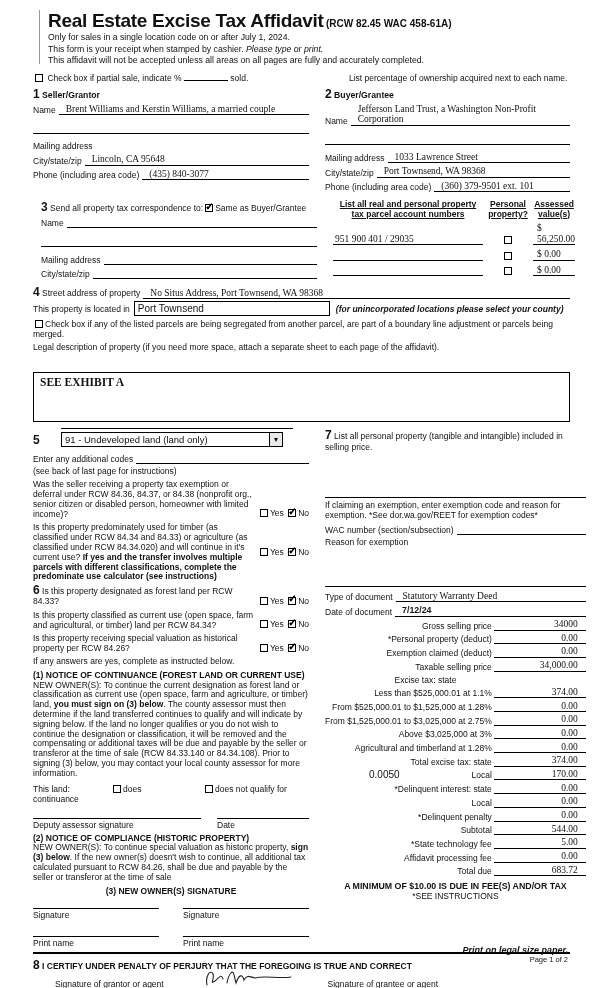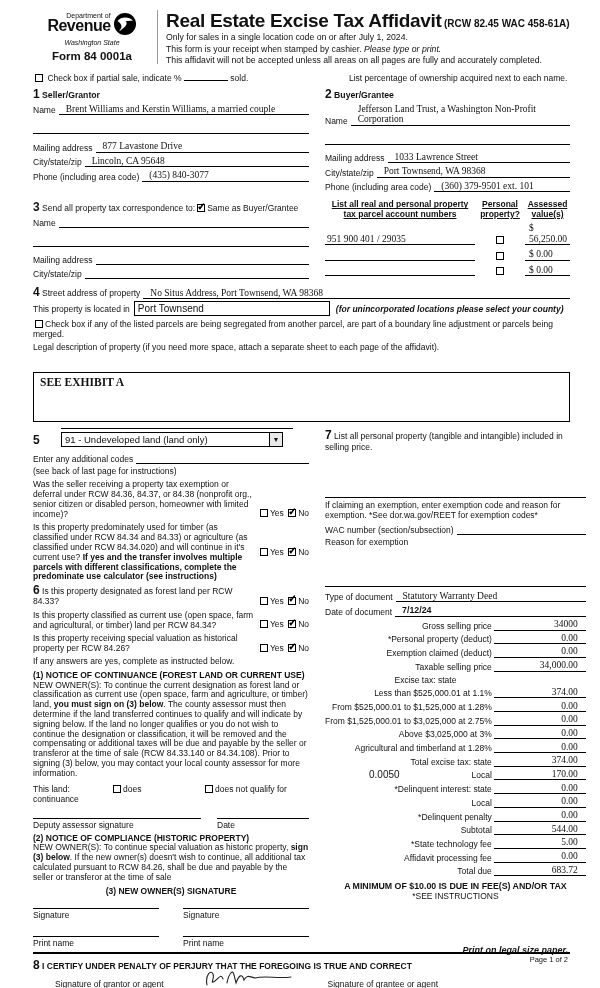--- a/index.html
+++ b/index.html
@@ -90,36 +90,20 @@
   .print-note { position:absolute; right:32px; bottom:24px; text-align:right; }
   .pn1 { font-weight:bold; font-style:italic; font-size:9px; }
   .pn2 { font-size:7.5px; }
 </style>
 </head>
 <body>
 
 <div class="page">
 
   <div class="hdr">
-    <div class="logo-block">
-      <div class="logo-top">
-        <div class="logo-txt">
-          <div class="dept">Department of</div>
-          <div class="revenue">Revenue</div>
-        </div>
-        <span style="margin-left:2px;">
-          <svg width="24" height="24" viewBox="0 0 24 24">
-              <circle cx="12" cy="12" r="11" fill="#000"></circle>
-              <path d="M4.5 9 C8 4.5, 16 4.5, 20 8.5 L12.5 9.2 C16 12, 11 16, 6 19.5 C10.5 14, 8.2 11.5, 4.5 9 Z" fill="#fff"></path>
-            </svg>
-        </span>
-      </div>
-      <div class="wastate">Washington State</div>
-      <div class="form-no">Form 84 0001a</div>
-    </div>
     <div class="hdr-div"></div>
     <div class="title-block">
       <div>
         <span class="title">Real Estate Excise Tax Affidavit</span>
         <span class="title-rcw">(RCW 82.45 WAC 458-61A)</span>
       </div>
       <div class="sub">Only for sales in a single location code on or after July 1, 2024.</div>
       <div class="sub"><span>This form is your receipt when stamped by cashier. </span><i>Please type or print.</i></div>
       <div class="sub">This affidavit will not be accepted unless all areas on all pages are fully and accurately completed.</div>
     </div>
@@ -138,21 +122,20 @@
   <div class="two-col" style="margin-top:4px;">
     <div class="colL">
       <div><span class="secno">1</span> <span class="sechead">Seller/Grantor</span></div>
       <div class="fline">
           <span class="lbl">Name</span>
           <span class="fill">Brent Williams and Kerstin Williams, a married couple</span>
         </div>
       <div class="blankline" style="margin-top:8px;"></div>
       <div class="fline" style="margin-top:7px;">
           <span class="lbl">Mailing address</span>
-          <span class="fill">877 Lavastone Drive</span>
         </div>
       <div class="fline">
           <span class="lbl">City/state/zip</span>
           <span class="fill">Lincoln, CA 95648</span>
         </div>
       <div class="fline">
           <span class="lbl">Phone (including area code)</span>
           <span class="fill">(435) 840-3077</span>
         </div>
     </div>
@@ -171,21 +154,21 @@
           <span class="lbl">City/state/zip</span>
           <span class="fill">Port Townsend, WA 98368</span>
         </div>
       <div class="fline">
           <span class="lbl">Phone (including area code)</span>
           <span class="fill">(360) 379-9501 ext. 101</span>
         </div>
     </div>
   </div>
 
-  <div class="two-col" style="margin-top:8px;">
+  <div class="two-col" style="margin-top:8px;margin-left:8px;">
     <div class="colL">
       <div><span class="secno">3</span> <span>Send all property tax correspondence to:</span><span class="cb checked"></span><span>Same as Buyer/Grantee</span></div>
       <div class="fline">
           <span class="lbl">Name</span>
           <span class="fill"></span>
         </div>
       <div class="blankline" style="margin-top:8px;"></div>
       <div class="fline" style="margin-top:7px;">
           <span class="lbl">Mailing address</span>
           <span class="fill"></span>

